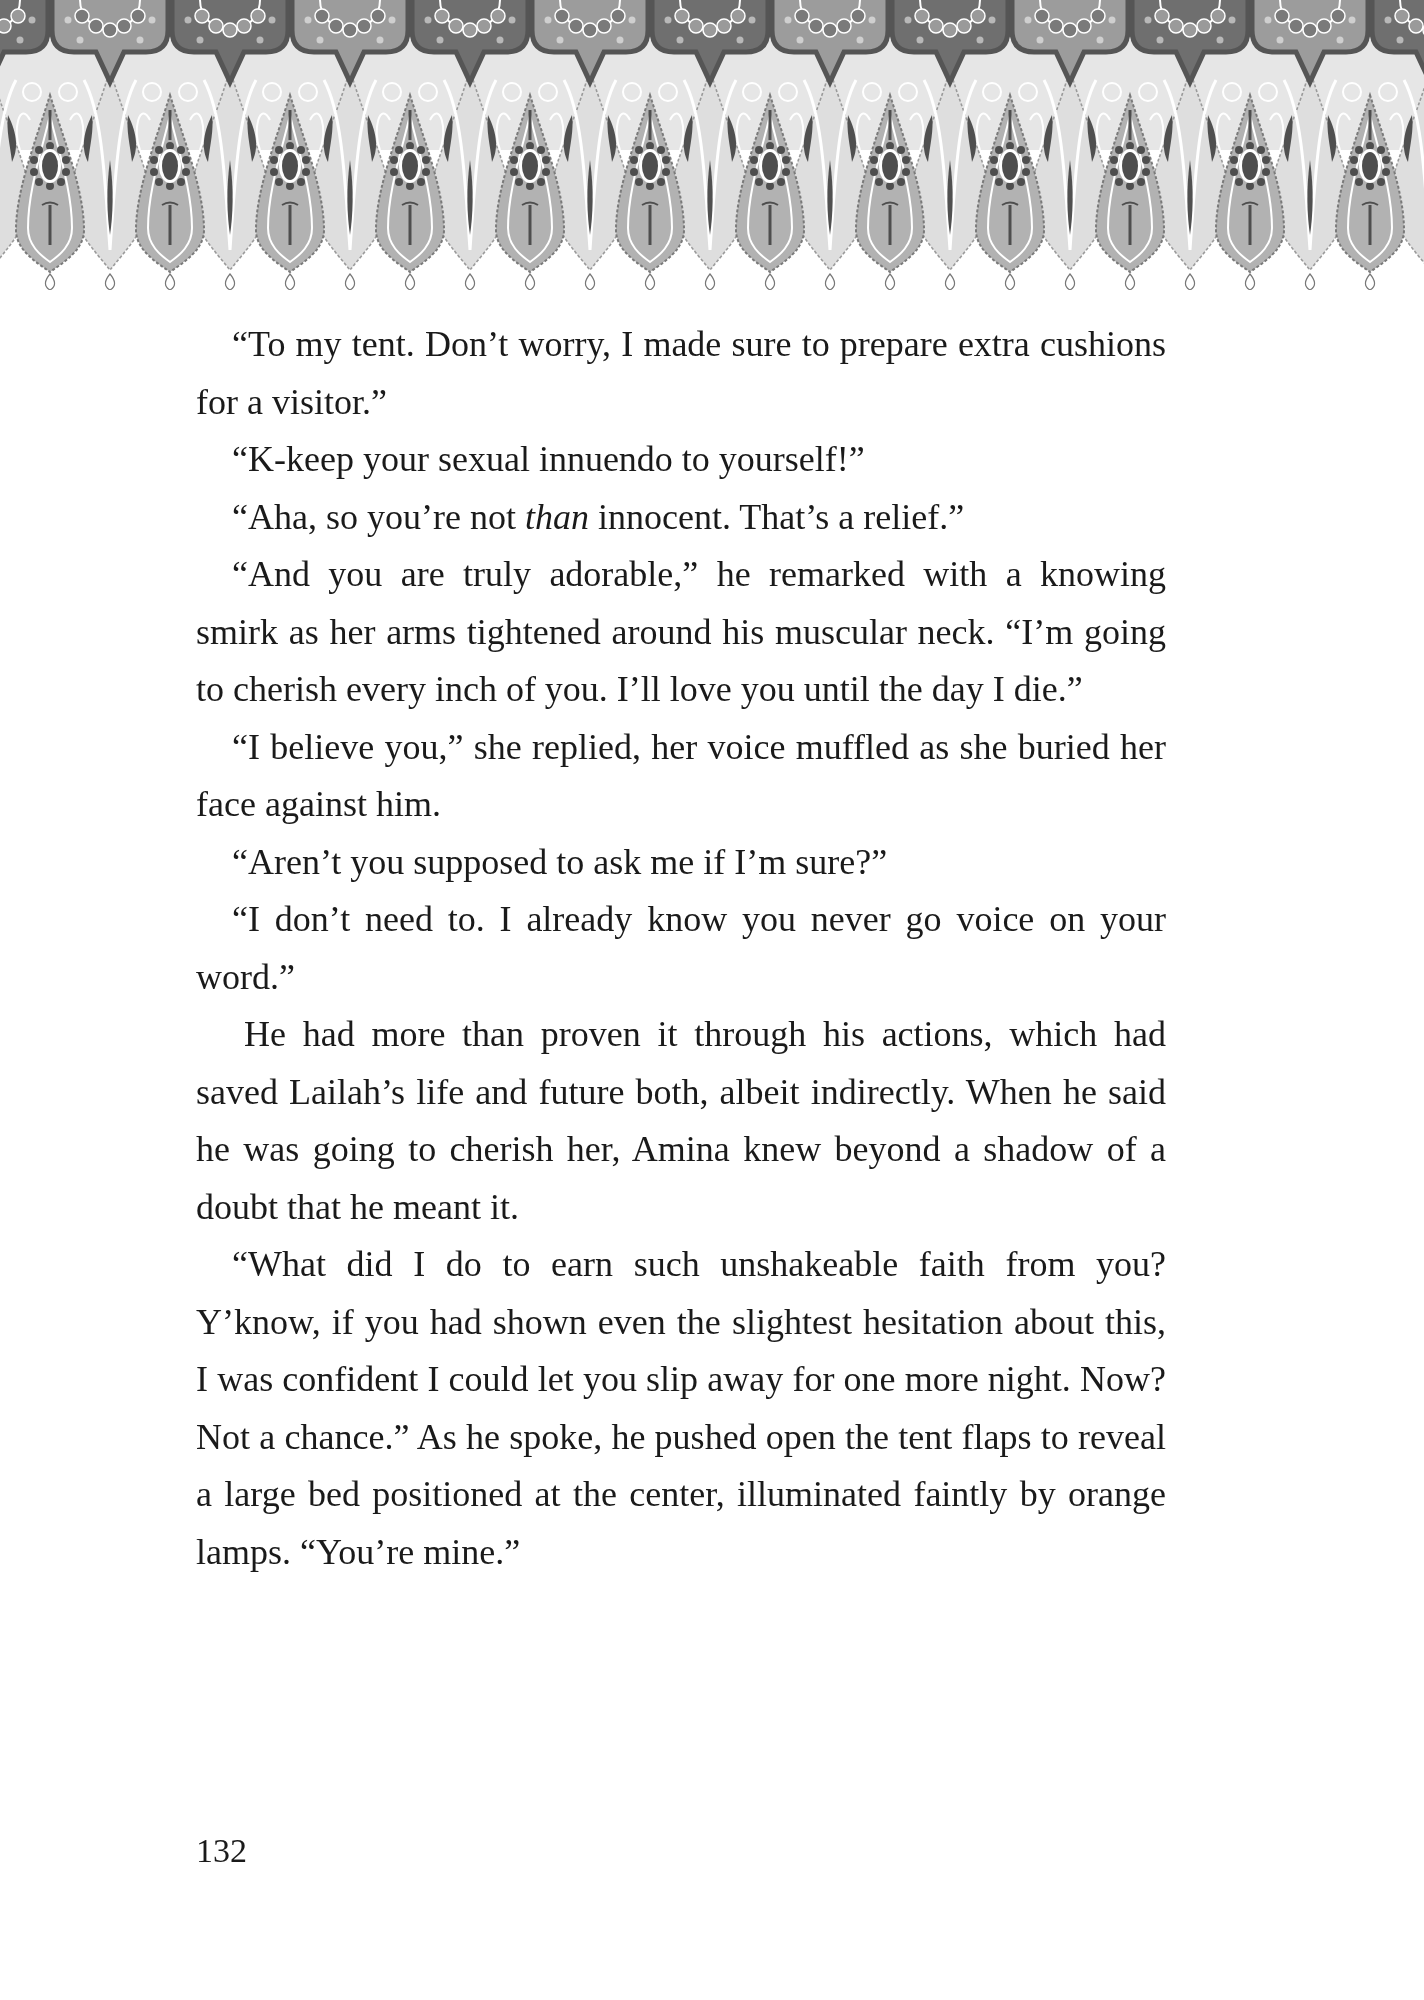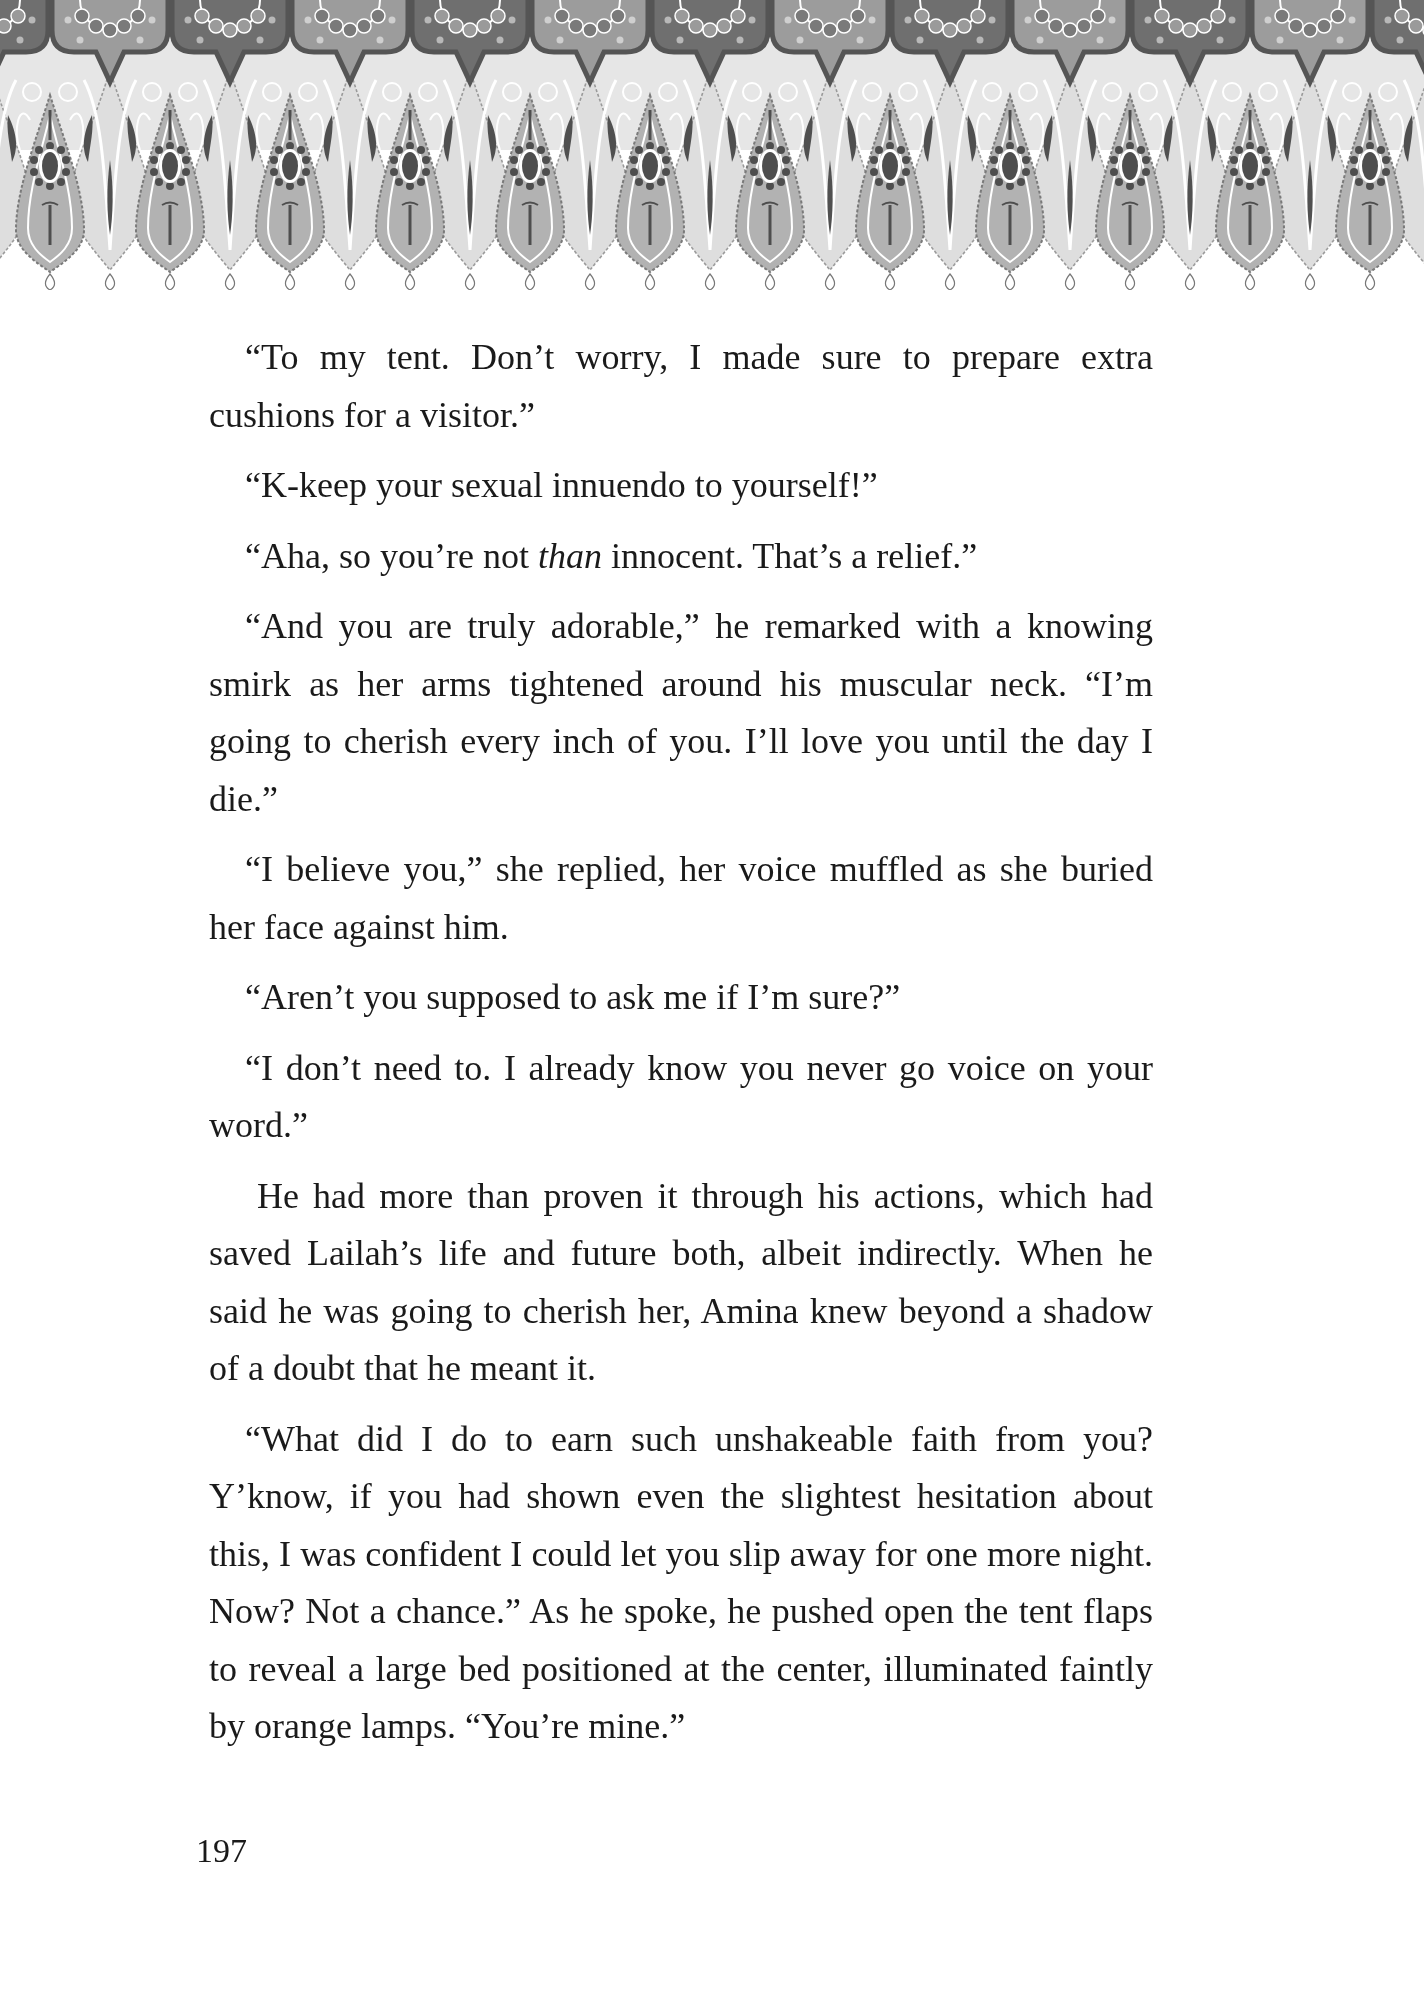--- a/index.html
+++ b/index.html
@@ -4,21 +4,21 @@
 <style>
   html, body { margin: 0; padding: 0; background: #ffffff; }
   body { width: 1424px; height: 2000px; position: relative; overflow: hidden; }
   .ornament { position: absolute; left: 0; top: 0; width: 1424px; height: 290px; }
   .page-text {
     position: absolute; left: 196px; top: 316px; width: 970px;
     font-family: "Liberation Serif", "DejaVu Serif", serif;
     font-size: 36px; line-height: 57.5px; color: #1a1a1a;
     text-align: justify;
   }
-  .page-text p { margin: 13px; text-indent: 36px; }
+  .page-text p { margin: 0; text-indent: 36px; }
   .page-text p.extra-indent { text-indent: 48px; }
   .page-text em { font-style: italic; }
   .page-number {
     position: absolute; left: 196px; top: 1832px;
     font-family: "Liberation Serif", "DejaVu Serif", serif;
     font-size: 34px; color: #1a1a1a;
   }
 </style>
 </head>
 <body>
@@ -149,13 +149,13 @@
   <p>“K-keep your sexual innuendo to yourself!”</p>
   <p><span>“Aha, so you’re not </span><em>than</em><span> innocent. That’s a relief.”</span></p>
   <p>“And you are truly adorable,” he remarked with a knowing smirk as her arms tightened around his muscular neck. “I’m going to cherish every inch of you. I’ll love you until the day I die.”</p>
   <p>“I believe you,” she replied, her voice muffled as she buried her face against him.</p>
   <p>“Aren’t you supposed to ask me if I’m sure?”</p>
   <p>“I don’t need to. I already know you never go voice on your word.”</p>
   <p class="extra-indent">He had more than proven it through his actions, which had saved Lailah’s life and future both, albeit indirectly. When he said he was going to cherish her, Amina knew beyond a shadow of a doubt that he meant it.</p>
   <p>“What did I do to earn such unshakeable faith from you? Y’know, if you had shown even the slightest hesitation about this, I was confident I could let you slip away for one more night. Now? Not a chance.” As he spoke, he pushed open the tent flaps to reveal a large bed positioned at the center, illuminated faintly by orange lamps. “You’re mine.”</p>
 </div>
 
-<div class="page-number">197</div>
+<div class="page-number">132</div>
 
 </body></html>

